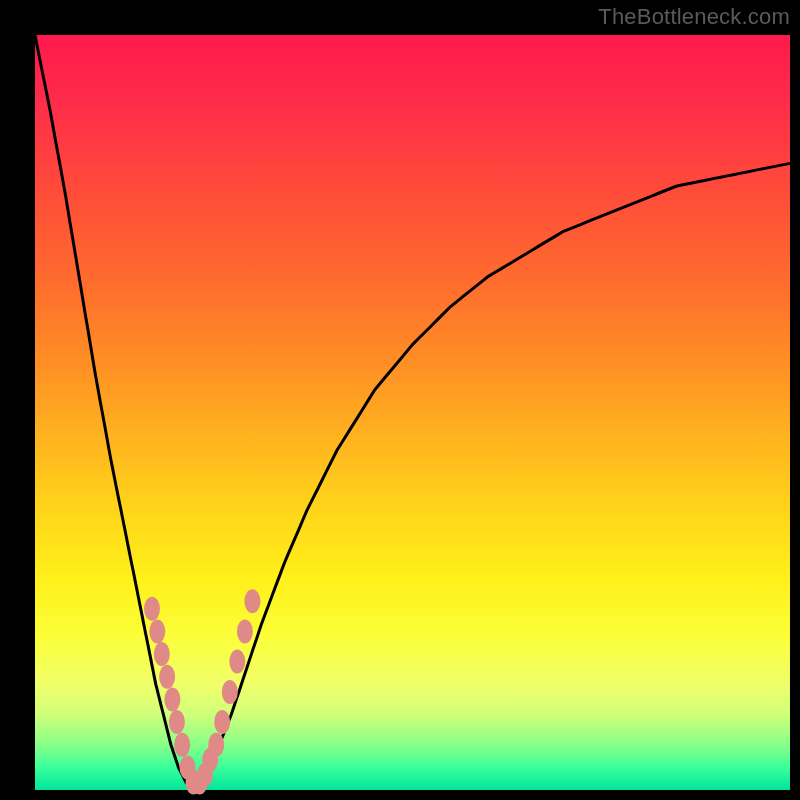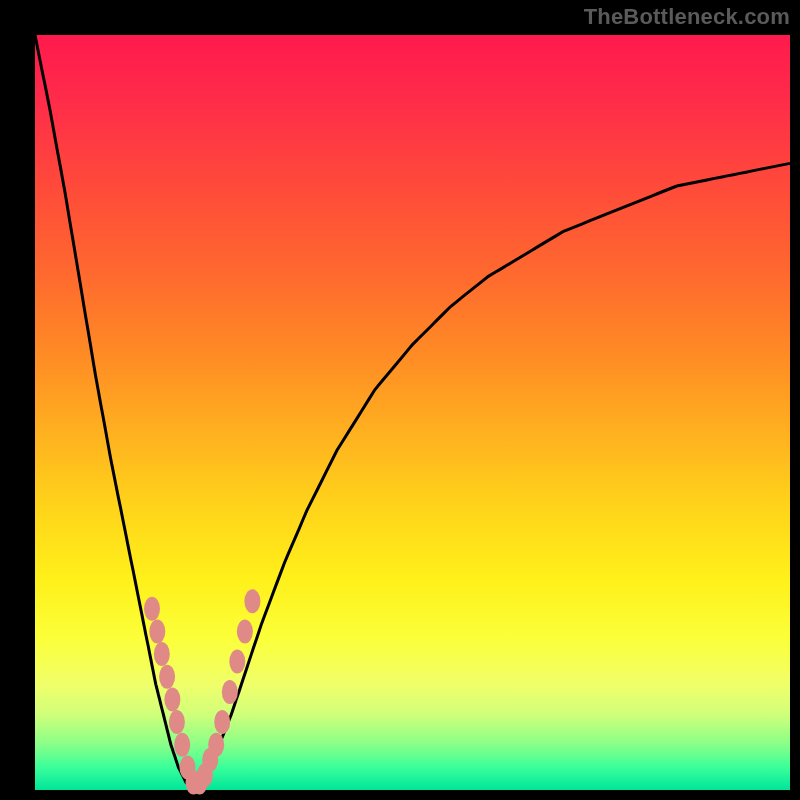--- a/index.html
+++ b/index.html
@@ -42,21 +42,21 @@
       #3aff9a 97%,
       #00e59a 100%
     );
   }
   .watermark {
     position: absolute;
     top: 4px;
     right: 10px;
     color: #5a5a5a;
     font-size: 22px;
-    font-weight: 700;
+    font-weight: 400;
     letter-spacing: 0.2px;
     z-index: 10;
   }
   svg.curves {
     position: absolute;
     left: 0;
     top: 0;
     width: 755px;
     height: 755px;
     overflow: visible;

